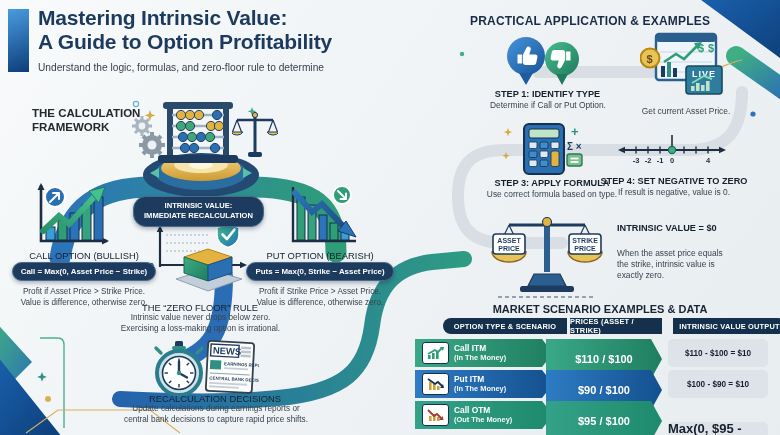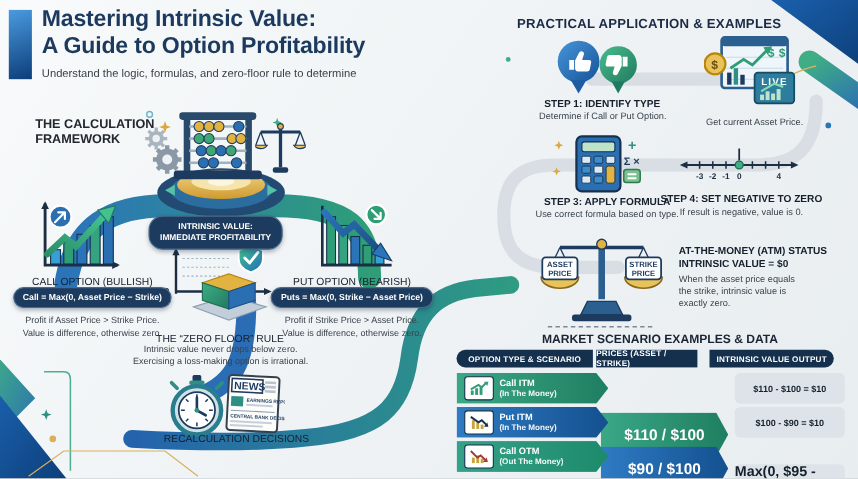--- a/index.html
+++ b/index.html
@@ -26,29 +26,29 @@
   .node-desc{font-size:8.2px;color:#39424d;text-align:center;line-height:1.32;}
 
   .right-head{left:470px;top:14px;width:260px;font-size:12px;font-weight:bold;color:#1a2b47;letter-spacing:.2px;}
   .step-title{font-size:9.2px;font-weight:bold;color:#16202c;text-align:center;}
   .step-desc{font-size:8.4px;color:#3a434e;text-align:center;}
   .atm-title{left:617px;top:223px;width:160px;font-size:9.2px;font-weight:bold;color:#15202e;line-height:1.3;}
   .atm-desc{left:617px;top:248px;width:140px;font-size:8.4px;color:#39424d;line-height:1.32;}
   .market-head{left:468px;top:303px;width:264px;text-align:center;font-size:11px;font-weight:bold;color:#1a2433;}
 
   .th{top:318px;height:16px;background:#14304d;color:#fff;font-size:7.4px;font-weight:bold;
-      display:flex;align-items:center;justify-content:center;letter-spacing:.2px;}
+      display:flex;align-items:center;justify-content:center;letter-spacing:.2px;margin-left:28px;}
   .th1{left:415px;width:124px;border-radius:8px 0 0 8px;}
   .th2{left:542px;width:92px;}
   .th3{left:645px;width:113px;border-radius:0 8px 8px 0;}
 
   .chev{clip-path:polygon(0 0,calc(100% - 11px) 0,100% 50%,calc(100% - 11px) 100%,0 100%);}
   .row-type{left:415px;width:138px;height:28px;display:flex;align-items:center;color:#fff;}
   .row-price{left:546px;width:116px;height:40px;display:flex;align-items:center;justify-content:center;
-     color:#fff;font-weight:bold;font-size:14px;margin-top:36px;}
+     color:#fff;font-weight:bold;font-size:11px;}
   .row-out{left:668px;width:100px;height:28px;background:#dde3e8;border-radius:5px;
      display:flex;align-items:center;justify-content:center;font-weight:bold;font-size:8.2px;color:#15202c;}
   .r1{background:linear-gradient(90deg,#3aa886,#1f7e60);}
   .r2{background:linear-gradient(90deg,#2e7cc4,#14508f);}
   .r3{background:linear-gradient(90deg,#34a288,#1e8a6c);}
   .icon-box{width:25px;height:20px;background:#fff;border:1.5px solid #16304d;border-radius:3px;
      margin:0 5px 0 7px;display:flex;align-items:center;justify-content:center;flex:none;}
   .row-label b{display:block;font-size:8.4px;line-height:1.15;}
   .row-label span{display:block;font-size:7.4px;line-height:1.15;font-weight:bold;opacity:.95;}
 </style>
@@ -201,21 +201,21 @@
         <path d="M5,10 L0.5,22 M5,10 L9.5,22 M41,10 L36.5,22 M41,10 L45.5,22"></path>
       </g>
     <path d="M-1,22 A6.5,5 0 0 0 11,22 Z" fill="#e8c35a" stroke="#1d3b5e"></path>
     <path d="M35,22 A6.5,5 0 0 0 47,22 Z" fill="#e8c35a" stroke="#1d3b5e"></path>
     <rect x="16" y="42" width="14" height="5" rx="2" fill="#1d3b5e"></rect>
   </svg>
 
   <div class="abs pill-wrap center-pill z3">
     <div class="navy-pill">
       <div>INTRINSIC VALUE:</div>
-      <div>IMMEDIATE PROFITABILITY</div>
+      <div>IMMEDIATE RECALCULATION</div>
     </div>
   </div>
 
   <svg class="abs z2" style="left:33px;top:183px" width="78" height="66" viewBox="0 0 78 66">
     <defs>
         <linearGradient id="gArr" x1="0" y1="1" x2="1" y2="0">
           <stop offset="0" stop-color="#2a8f68"></stop>
           <stop offset="1" stop-color="#45c18f"></stop>
         </linearGradient>
       </defs>
@@ -337,20 +337,24 @@
       <rect x="7" y="22" width="11" height="9" fill="#2f8f85"></rect>
       <text x="21" y="26.5" font-size="4.4" font-weight="bold" fill="#1d3b5e">EARNINGS REPORTS</text>
       <rect x="21" y="28.5" width="24" height="1.8" fill="#c6cfd8"></rect>
       <line x1="7" y1="35" x2="47" y2="35" stroke="#8fa0b0" stroke-width="1"></line>
       <text x="7" y="41.5" font-size="4.4" font-weight="bold" fill="#1d3b5e">CENTRAL BANK DECISIONS</text>
       <rect x="7" y="44" width="38" height="1.8" fill="#c6cfd8"></rect>
         <rect x="7" y="47.5" width="30" height="1.8" fill="#c6cfd8"></rect>
     </g>
   </svg>
   <div class="abs node-title z3" style="left:125px;top:393px;width:180px">RECALCULATION DECISIONS</div>
+  <div class="abs node-desc z3" style="left:105px;top:404px;width:222px">
+    <div>Update calculations during earnings reports or</div>
+    <div>central bank decisions to capture rapid price shifts.</div>
+  </div>
 
   <div class="abs right-head z3">PRACTICAL APPLICATION &amp; EXAMPLES</div>
 
   <svg class="abs z2" style="left:503px;top:34px" width="84" height="58" viewBox="0 0 84 58">
     <defs>
       <linearGradient id="thB" x1="0" y1="0" x2="1" y2="1">
           <stop offset="0" stop-color="#4795da"></stop>
           <stop offset="1" stop-color="#175397"></stop>
         </linearGradient>
       <linearGradient id="thG" x1="0" y1="0" x2="1" y2="1">
@@ -458,21 +462,20 @@
     <text x="19" y="32.5" font-size="7" font-weight="bold" fill="#1d3b5e" text-anchor="middle">ASSET</text>
     <text x="19" y="41" font-size="7" font-weight="bold" fill="#1d3b5e" text-anchor="middle">PRICE</text>
     <rect x="79" y="24" width="32" height="20" rx="3" fill="#ffffff" stroke="#1d3b5e" stroke-width="1.6"></rect>
     <text x="95" y="32.5" font-size="7" font-weight="bold" fill="#1d3b5e" text-anchor="middle">STRIKE</text>
     <text x="95" y="41" font-size="7" font-weight="bold" fill="#1d3b5e" text-anchor="middle">PRICE</text>
     <path d="M44,64 L70,64 L76,76 L38,76 Z" fill="#2b5f8f" stroke="#1d3b5e" stroke-width="1.2"></path>
     <rect x="30" y="76" width="54" height="6" rx="2.5" fill="#1d3b5e"></rect>
     <line x1="8" y1="87" x2="106" y2="87" stroke="#7c8794" stroke-width="1.4" stroke-dasharray="4,3"></line>
   </svg>
   <div class="abs atm-title z3">
-    <div>AT-THE-MONEY (ATM) STATUS</div>
     <div>INTRINSIC VALUE = $0</div>
   </div>
   <div class="abs atm-desc z3">
     <div>When the asset price equals</div>
     <div>the strike, intrinsic value is</div>
     <div>exactly zero.</div>
   </div>
 
   <div class="abs market-head z3">MARKET SCENARIO EXAMPLES &amp; DATA</div>
   <div class="abs th th1 z3">OPTION TYPE &amp; SCENARIO</div>

